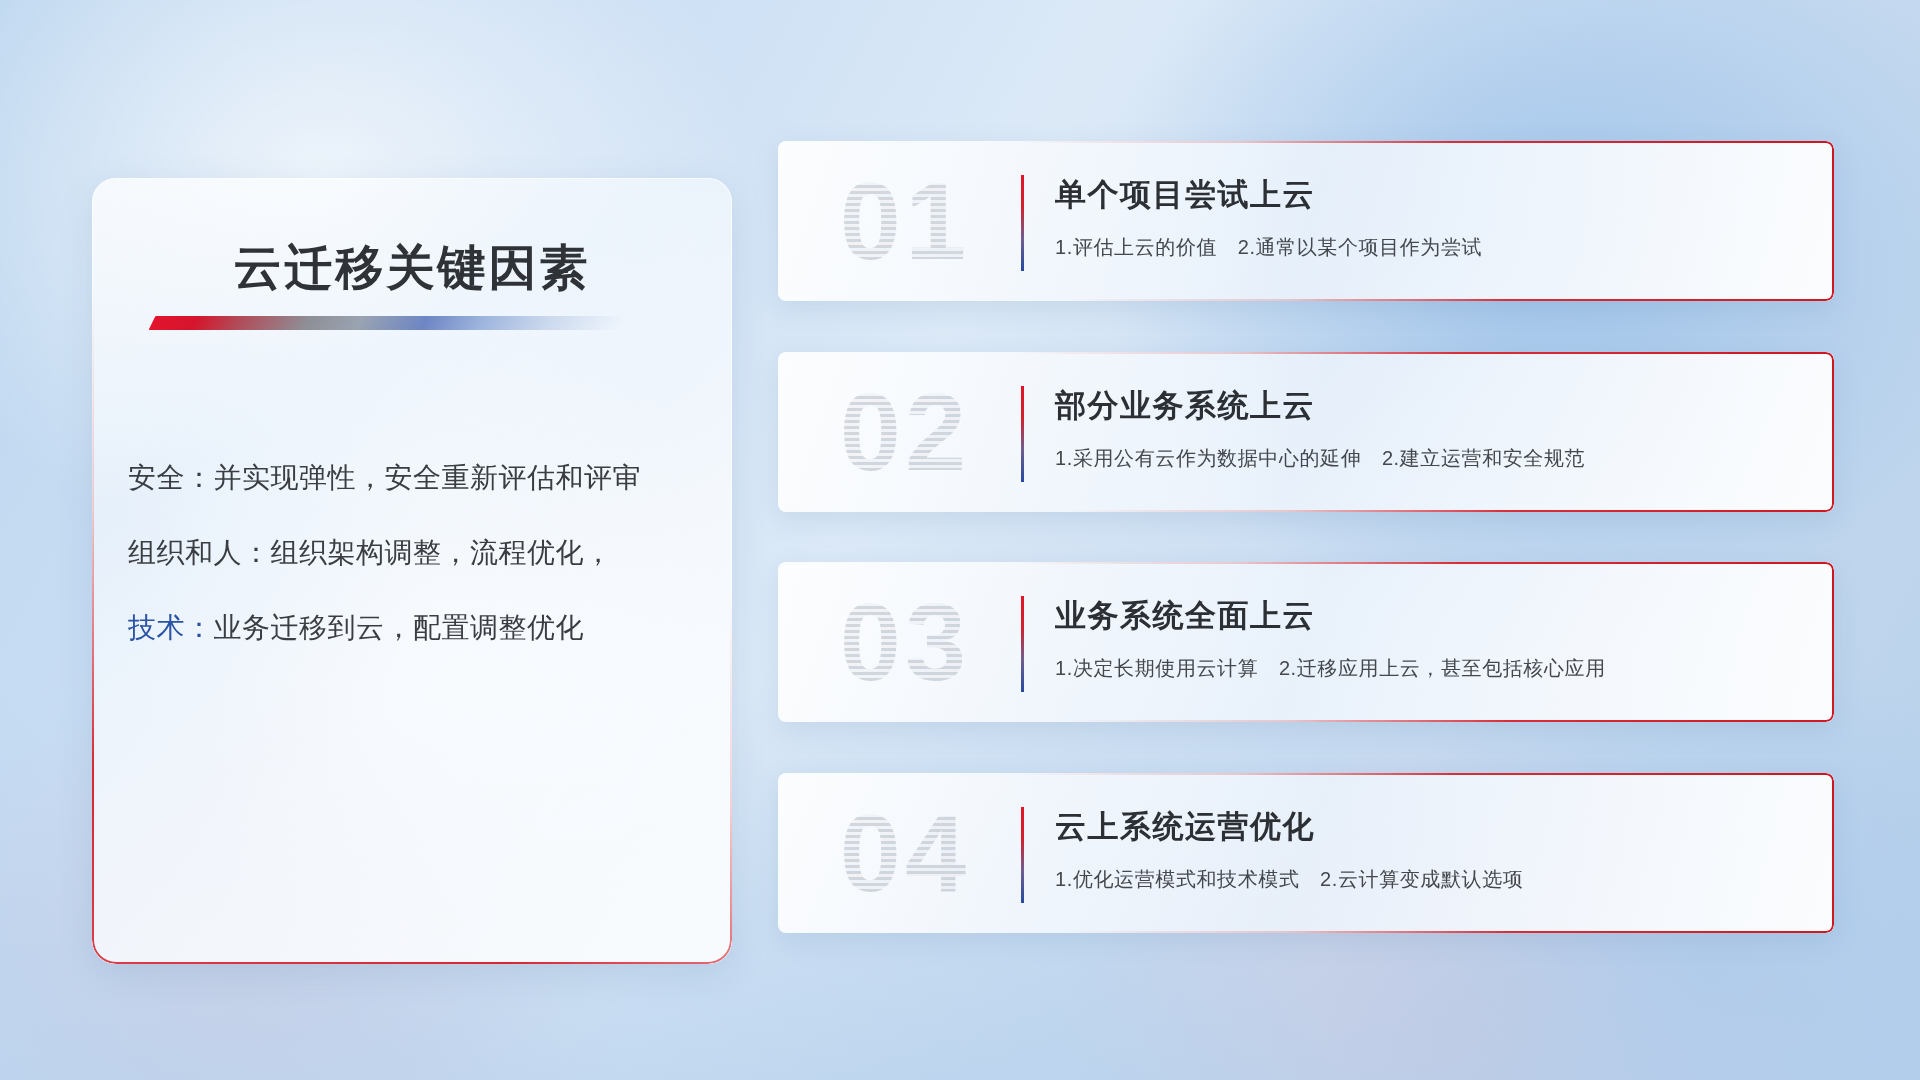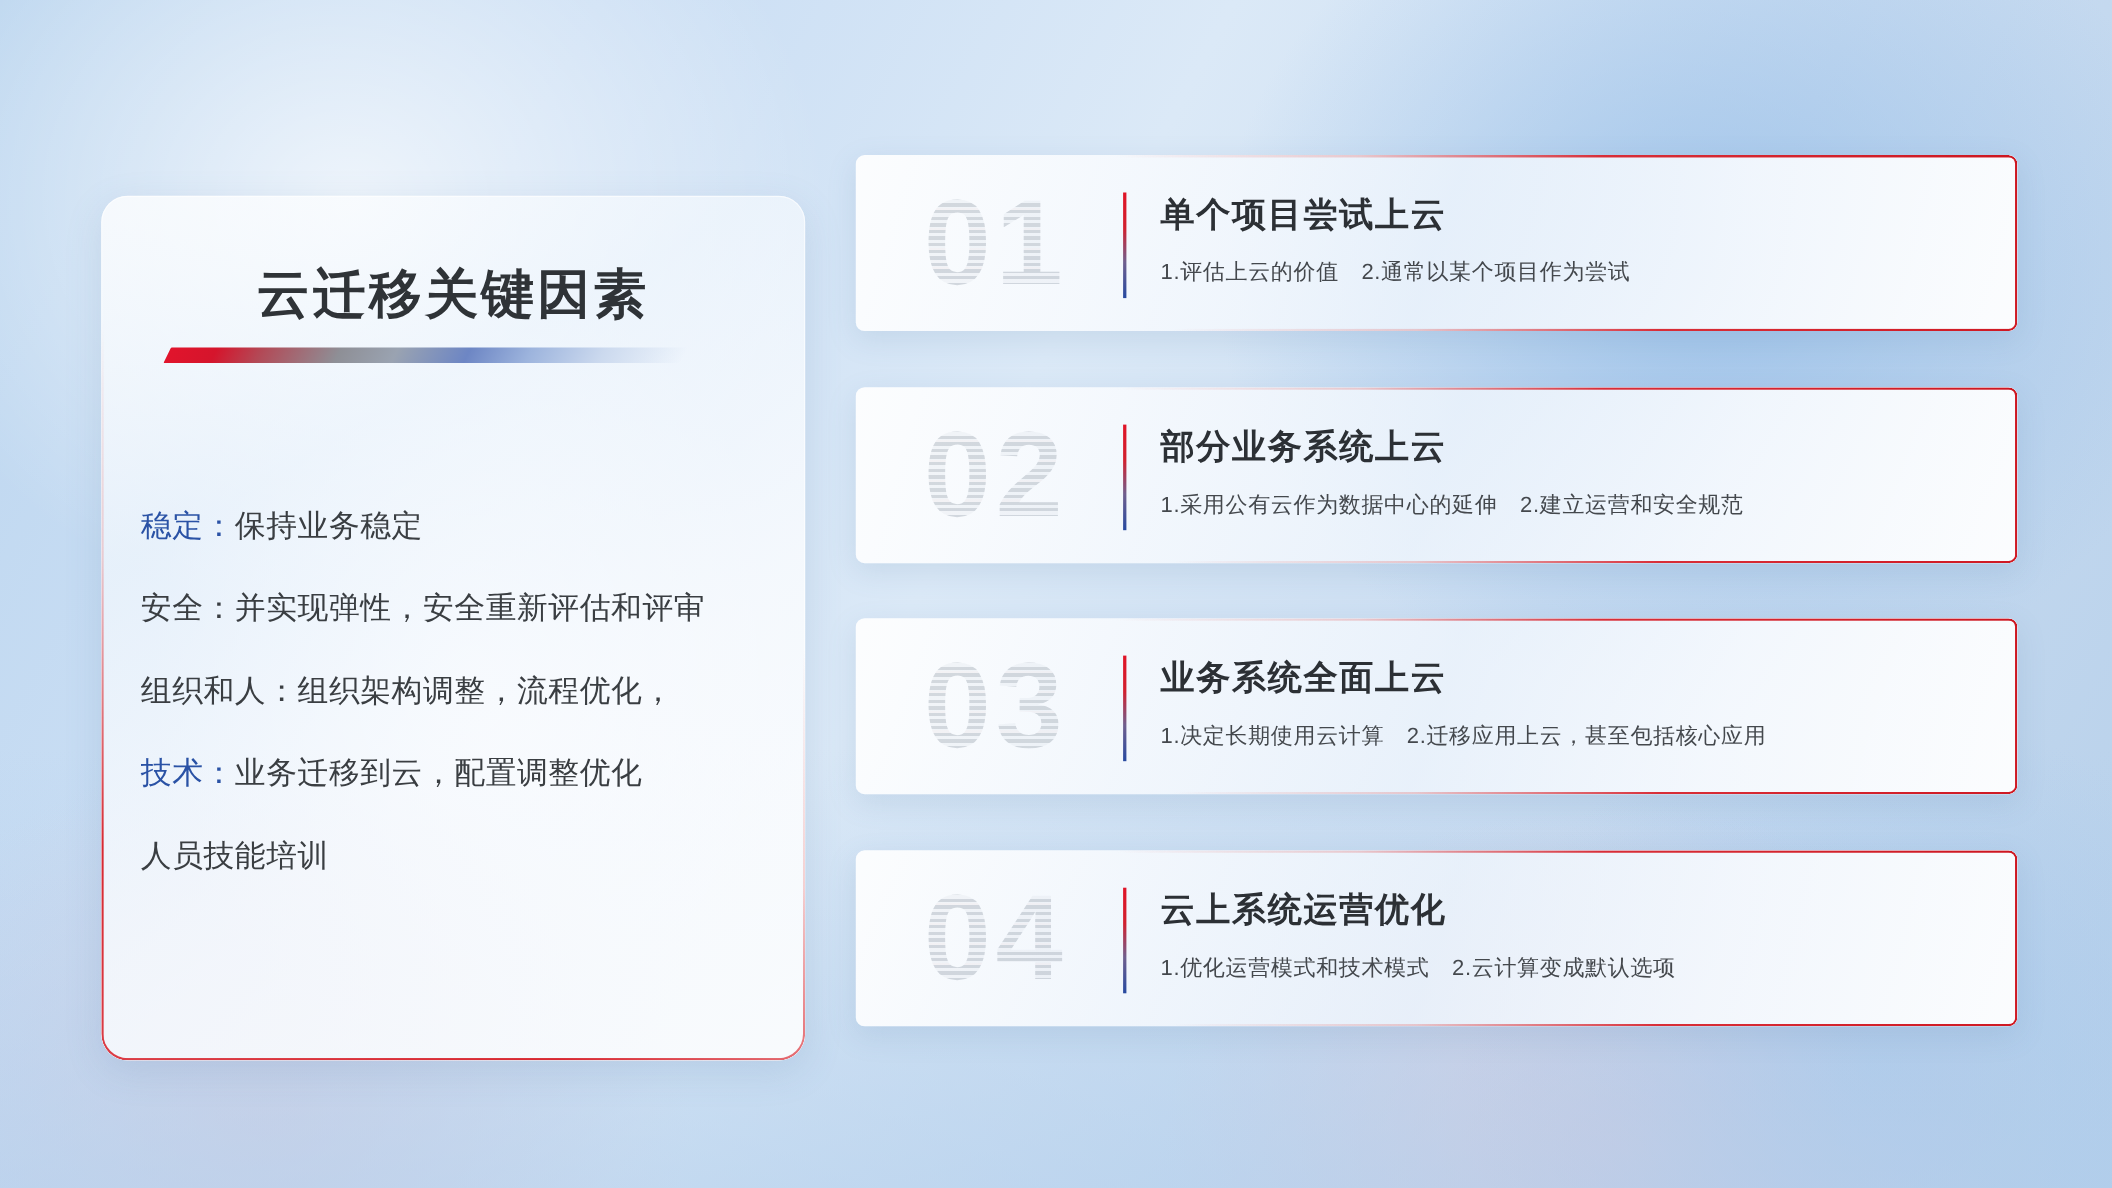--- a/index.html
+++ b/index.html
@@ -171,25 +171,23 @@
   <div class="bg-g4"></div>
   <div class="bg-g3"></div>
   <div class="bg-g5"></div>
   <div class="bg-g7"></div>
 </div>
 
 <section id="left-panel">
   <h1 id="panel-title">云迁移关键因素</h1>
   <div id="title-rule"></div>
   <div id="panel-list">
-      <div class="plist-item"><span class="lk">稳定：</span><span>保持业务稳定</span></div>
       <div class="plist-item"><span>安全：</span><span>并实现弹性，安全重新评估和评审</span></div>
       <div class="plist-item"><span>组织和人：</span><span>组织架构调整，流程优化，</span></div>
       <div class="plist-item"><span class="lk">技术：</span><span>业务迁移到云，配置调整优化</span></div>
-      <div class="plist-item cont"><span>人员技能培训</span></div>
     </div>
 </section>
 
 <div id="cards-region">
     <article class="card" style="top: 141px;">
       <div class="card-num" data-echo="01">01</div>
       <div class="card-divider"></div>
       <h2 class="card-title">单个项目尝试上云</h2>
       <p class="card-desc">1.评估上云的价值　2.通常以某个项目作为尝试</p>
     </article>

